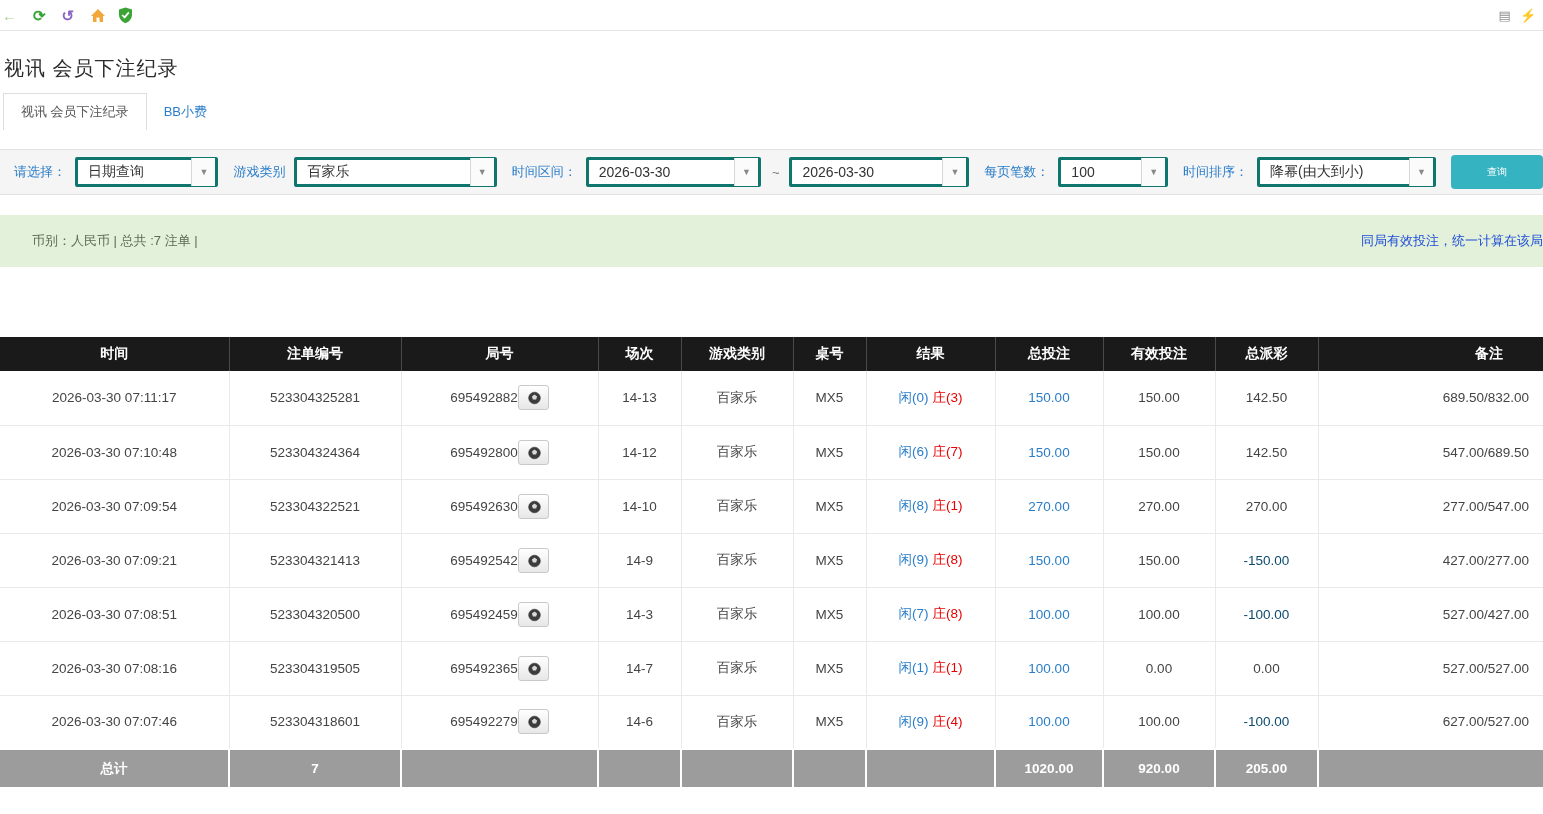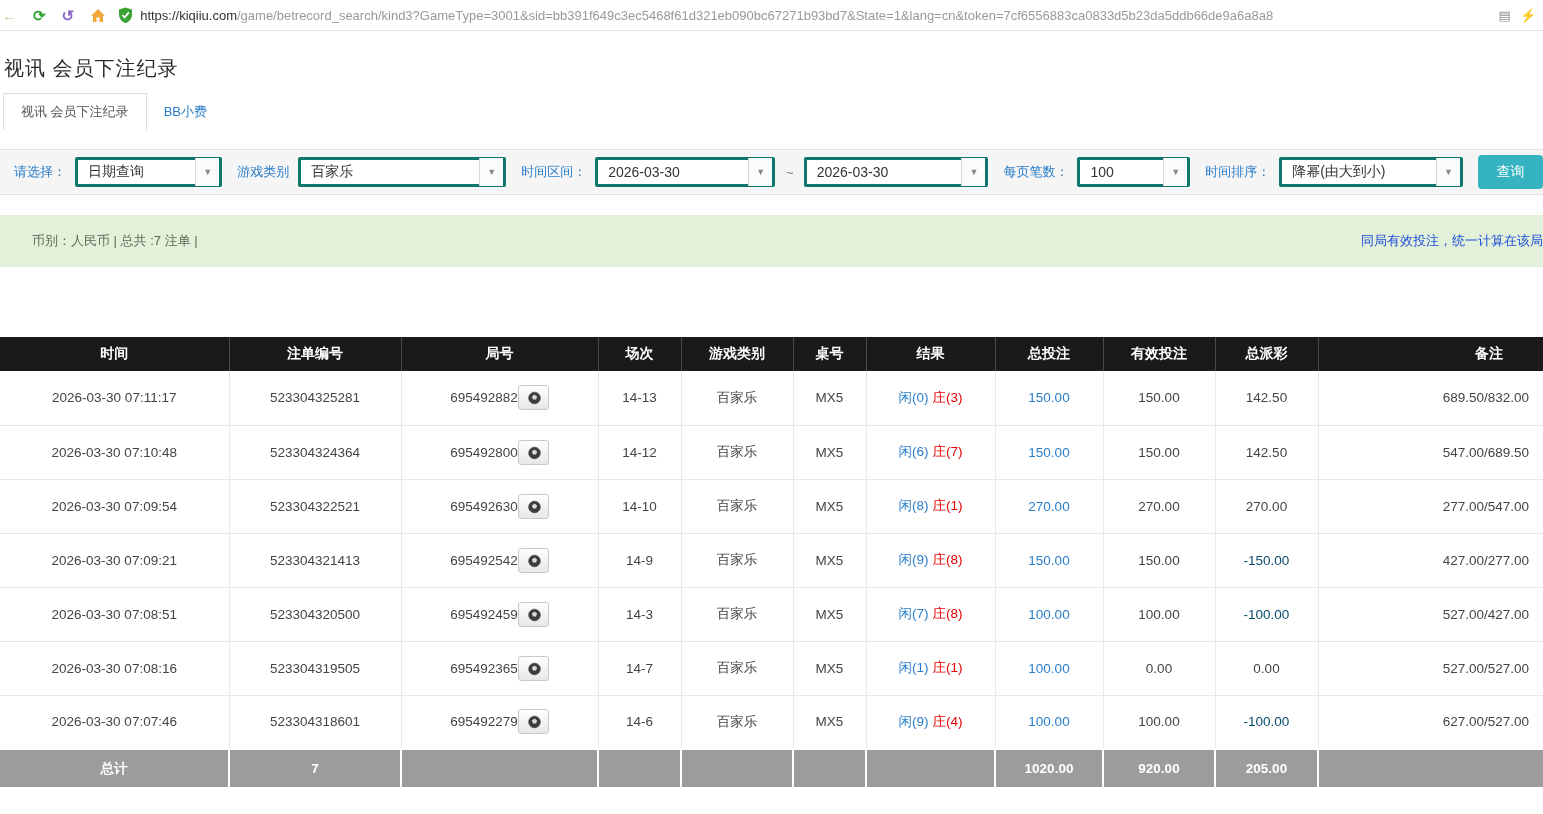--- a/index.html
+++ b/index.html
@@ -36,22 +36,22 @@
   .select { background:#fff; border:3px solid #0f766e; border-radius:2px; height:30px;
             display:inline-flex; align-items:center; justify-content:space-between;
             font-size:14px; color:#333; margin-right:15px; cursor:pointer; }
   .select .txt { padding-left:10px; overflow:hidden; }
   .select .arr { width:24px; height:28px; border-left:1px solid #d7d7d7; background:#fbfbfb;
                  display:flex; align-items:center; justify-content:center;
                  color:#888; font-size:9px; margin-left:8px; flex:none; }
   .w-mode { width:153px; } .w-game { width:216px; } .w-from { width:187px; }
   .w-to { width:192px; } .w-per { width:117px; } .w-sort { width:191px; }
   .tilde { color:#777; font-size:13px; margin:0 10px 0 -4px; }
-  .search-btn { width:65px; height:34px; background:#35b3c0; border:none; border-radius:4px;
-                color:#fff; font-size:14px; cursor:pointer; flex:none;
+  .search-btn { width:92px; height:34px; background:#35b3c0; border:none; border-radius:4px;
+                color:#fff; font-size:10px; cursor:pointer; flex:none;
                 font-family:"Liberation Sans",sans-serif; }
 
   .infobar { margin-top:20px; height:52px; background:#e4f1da; display:flex;
              align-items:center; justify-content:space-between; padding-left:32px;
              font-size:13px; color:#5d6b57; }
   .infobar .right { color:#1d4ed8; white-space:nowrap; }
 
   
   table { border-collapse:collapse; table-layout:fixed; width:1543px; margin-top:70px; }
   thead th { background:#1a1a1a; color:#fff; font-size:14px; font-weight:bold; height:34px;
@@ -87,21 +87,20 @@
       </svg>
     </span>
   </div>
   <div class="urlbar">
     <span style="display:flex;">
       <svg width="15" height="17" viewBox="0 0 15 17">
         <path d="M7.5 0.5 L14 2.5 V7.5 C14 12 11 14.8 7.5 16.2 C4 14.8 1 12 1 7.5 V2.5 Z" fill="#3ba435"></path>
         <path d="M4.2 8 L6.6 10.4 L10.8 5.4" stroke="#fff" stroke-width="1.7" fill="none"></path>
       </svg>
     </span>
-    <span class="url-text"><span class="url-main">https://kiqiiu.com</span><span class="url-path">/game/betrecord_search/kind3?GameType=3001&amp;sid=bb391f649c3ec5468f61d321eb090bc67271b93bd7&amp;State=1&amp;lang=cn&amp;token=7cf6556883ca0833d5b23da5ddb66de9a6a8a8</span></span>
   </div>
   <div class="toolbar-right">
     <span class="tr-ic">▤</span>
     <span class="tr-ic">⚡</span>
   </div>
 </div>
 
 <div class="page-title">视讯 会员下注纪录</div>
 
 <div class="tabs">

